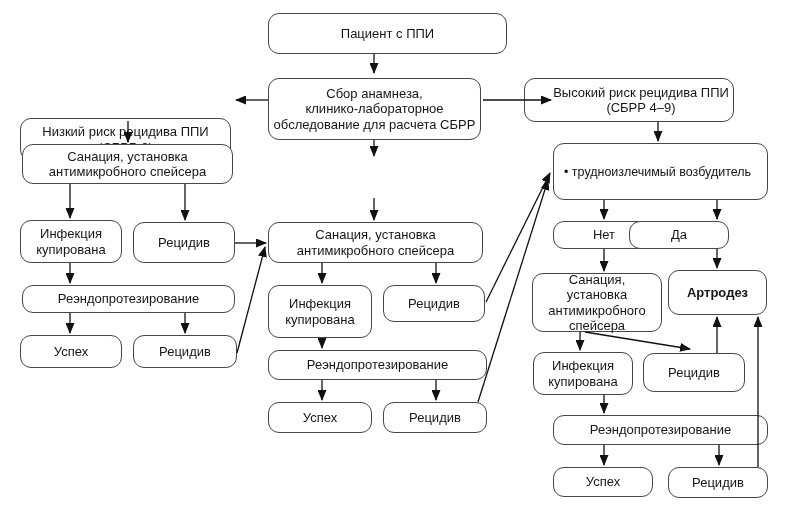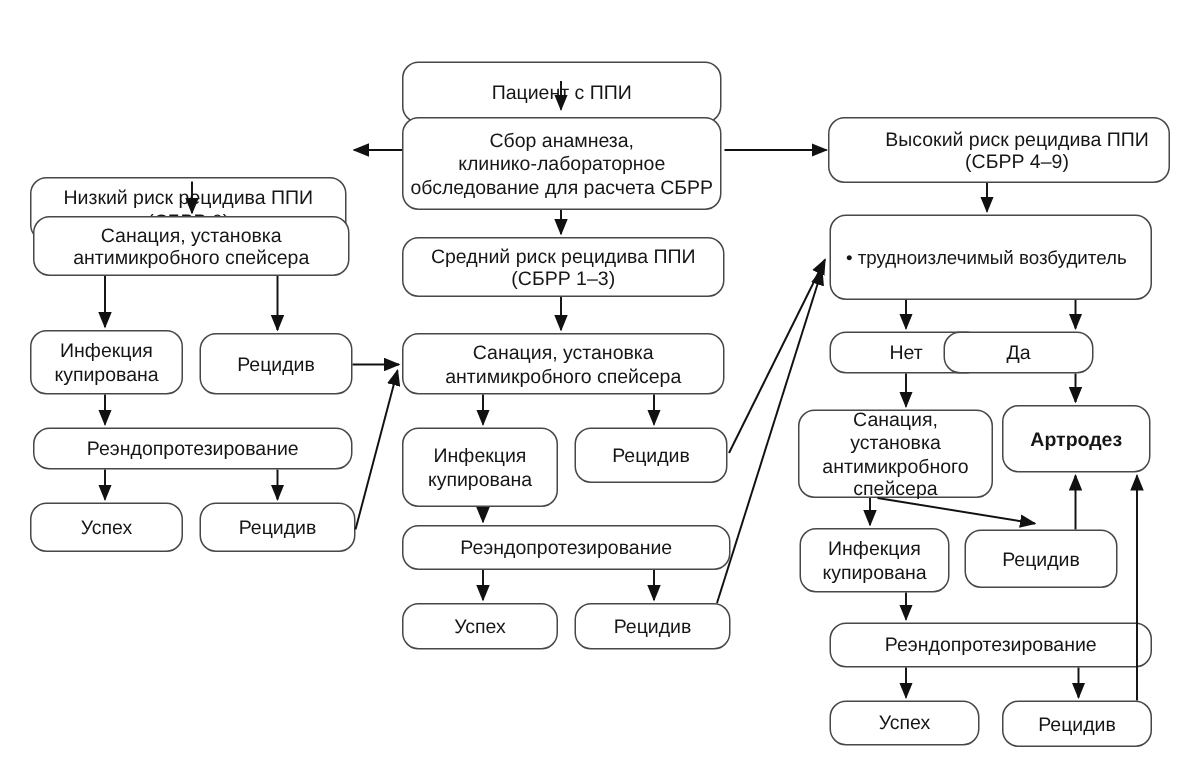--- a/index.html
+++ b/index.html
@@ -36,37 +36,35 @@
     line-height:1.28;
   }
   .bullet-line{white-space:nowrap;}
   svg.wires{position:absolute;left:0;top:0;pointer-events:none;}
 </style>
 </head>
 <body>
 
 <div id="canvas">
 
-  <div class="node" style="left:268px;top:13px;width:213px;height:41px;margin-top:28px;">Пациент с ППИ</div>
+  <div class="node" style="left:268px;top:13px;width:239px;height:41px;">Пациент с ППИ</div>
 
   <div class="node" style="left:268px;top:78px;width:213px;height:62px;">Сбор анамнеза,
 клинико-лабораторное
 обследование для расчета СБРР</div>
 
   <div class="node" style="left:20px;top:78px;width:211px;height:43px;margin-top:40px;">Низкий риск рецидива ППИ
 (СБРР 0)</div>
 
-  <div class="node" style="left:552px;top:78px;width:228px;height:44px;padding-left:28px;">Высокий риск рецидива ППИ
+  <div class="node" style="left:524px;top:78px;width:210px;height:44px;padding-left:28px;">Высокий риск рецидива ППИ
 (СБРР 4–9)</div>
 
   <div class="node" style="left:22px;top:144px;width:211px;height:40px;">Санация, установка
 антимикробного спейсера</div>
 
-  <div class="node" style="left:268px;top:158px;width:215px;height:40px;">Средний риск рецидива ППИ
-(СБРР 1–3)</div>
 
   <div class="node bullets" style="left:553px;top:143px;width:215px;height:57px;">
     <div class="bullet-line">• трудноизлечимый возбудитель</div>
   </div>
 
   <div class="node" style="left:20px;top:220px;width:102px;height:43px;">Инфекция
 купирована</div>
 
   <div class="node" style="left:133px;top:222px;width:102px;height:41px;">Рецидив</div>
 

